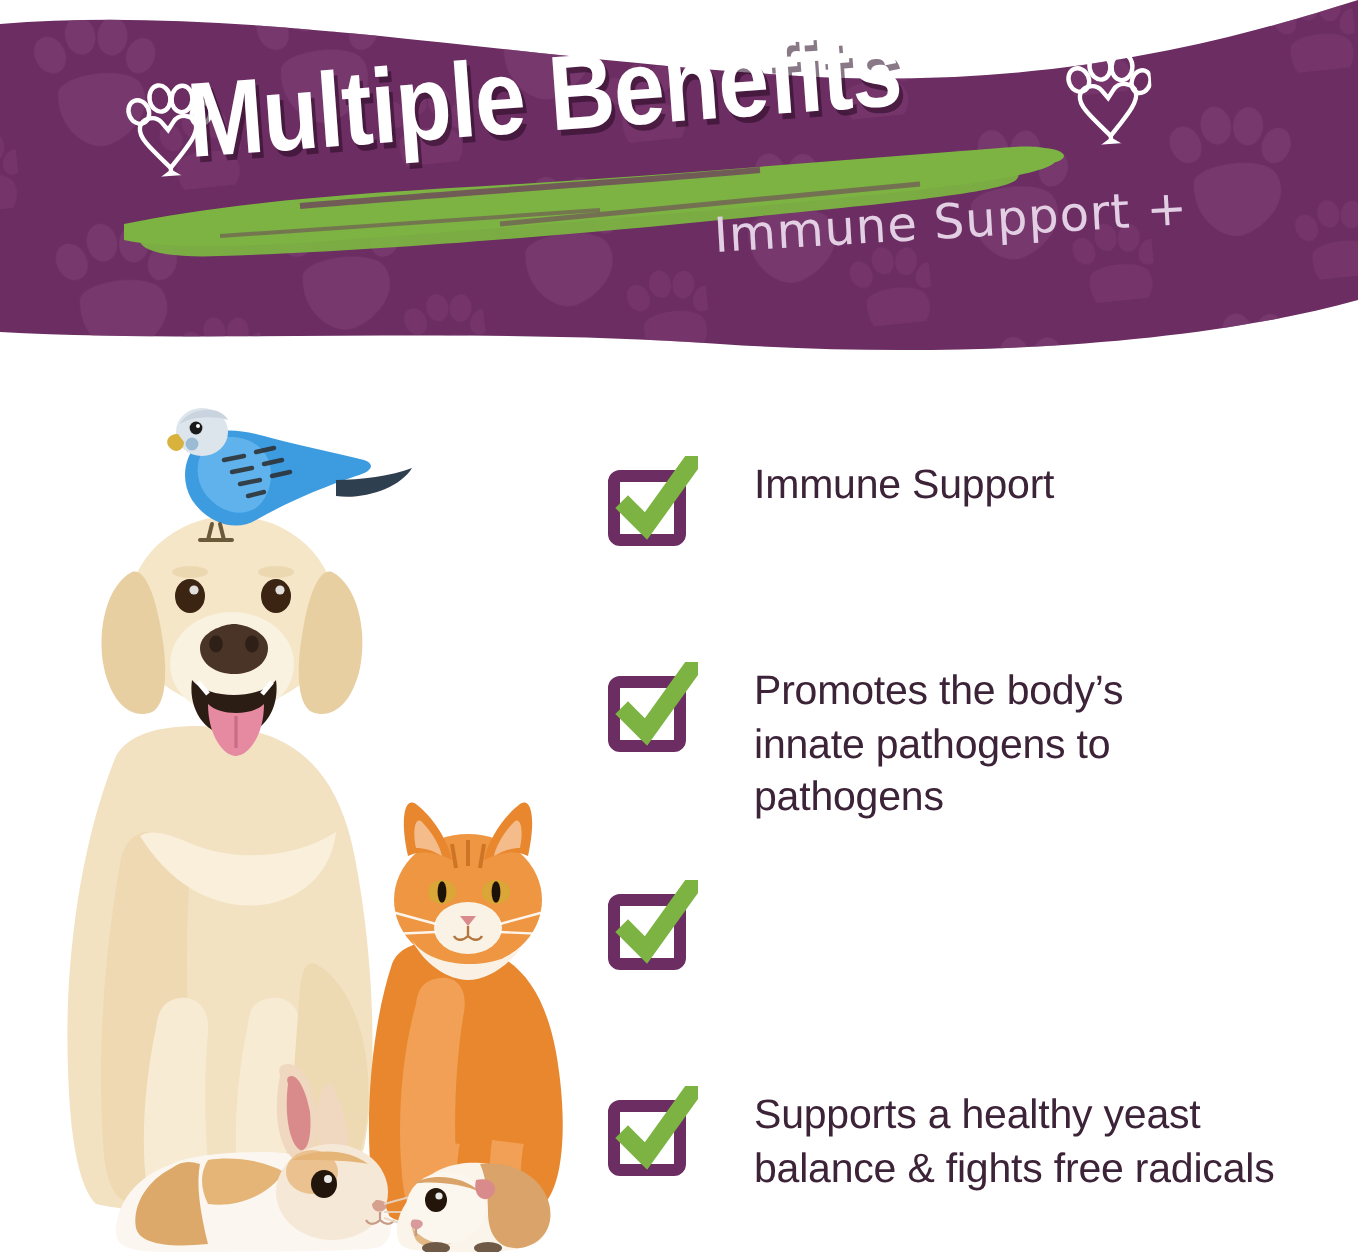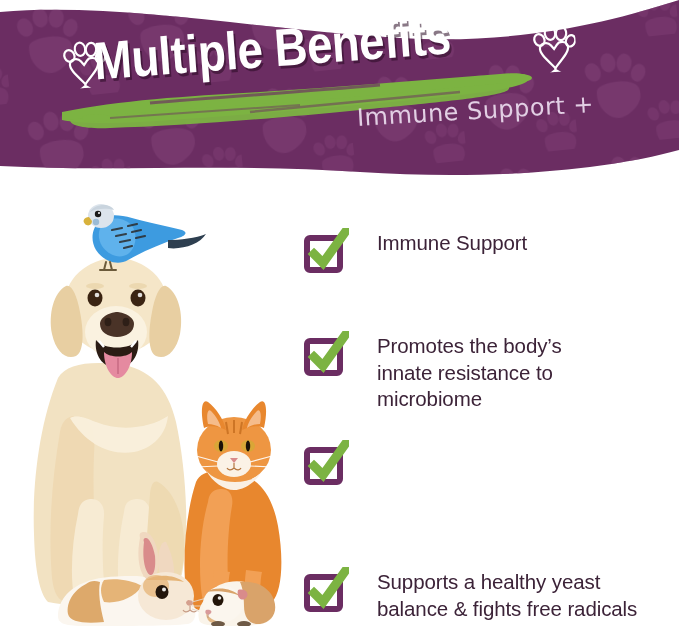--- a/index.html
+++ b/index.html
@@ -330,33 +330,33 @@
       <div class="benefit-text">Immune Support</div>
     </div>
 
     <div class="benefit-row" style="top:103px;left:0;">
       <div class="chk">
         <svg viewBox="0 0 46 46" width="46" height="46">
           <rect x="4" y="10" width="33" height="32" rx="3" ry="3" fill="none" stroke="#6B2D62" stroke-width="6"></rect>
           <path d="M11,26 L20,35 L43,3" fill="none" stroke="#7CB342" stroke-width="9" stroke-linecap="square" stroke-linejoin="miter"></path>
         </svg>
       </div>
-      <div class="benefit-text" style="width:235px;">Promotes the body’s innate resistance to microbiome</div>
+      <div class="benefit-text" style="width:235px;">Promotes the body’s innate pathogens to pathogens</div>
     </div>
 
     <div class="benefit-row" style="top:212px;left:0;">
       <div class="chk">
         <svg viewBox="0 0 46 46" width="46" height="46">
           <rect x="4" y="10" width="33" height="32" rx="3" ry="3" fill="none" stroke="#6B2D62" stroke-width="6"></rect>
           <path d="M11,26 L20,35 L43,3" fill="none" stroke="#7CB342" stroke-width="9" stroke-linecap="square" stroke-linejoin="miter"></path>
         </svg>
       </div>
     </div>
 
-    <div class="benefit-row" style="top:315px;left:0;margin-top:24px;">
+    <div class="benefit-row" style="top:315px;left:0;">
       <div class="chk">
         <svg viewBox="0 0 46 46" width="46" height="46">
           <rect x="4" y="10" width="33" height="32" rx="3" ry="3" fill="none" stroke="#6B2D62" stroke-width="6"></rect>
           <path d="M11,26 L20,35 L43,3" fill="none" stroke="#7CB342" stroke-width="9" stroke-linecap="square" stroke-linejoin="miter"></path>
         </svg>
       </div>
       <div class="benefit-text" style="width:265px;">Supports a healthy yeast balance &amp; fights free radicals</div>
     </div>
 
   </div>

